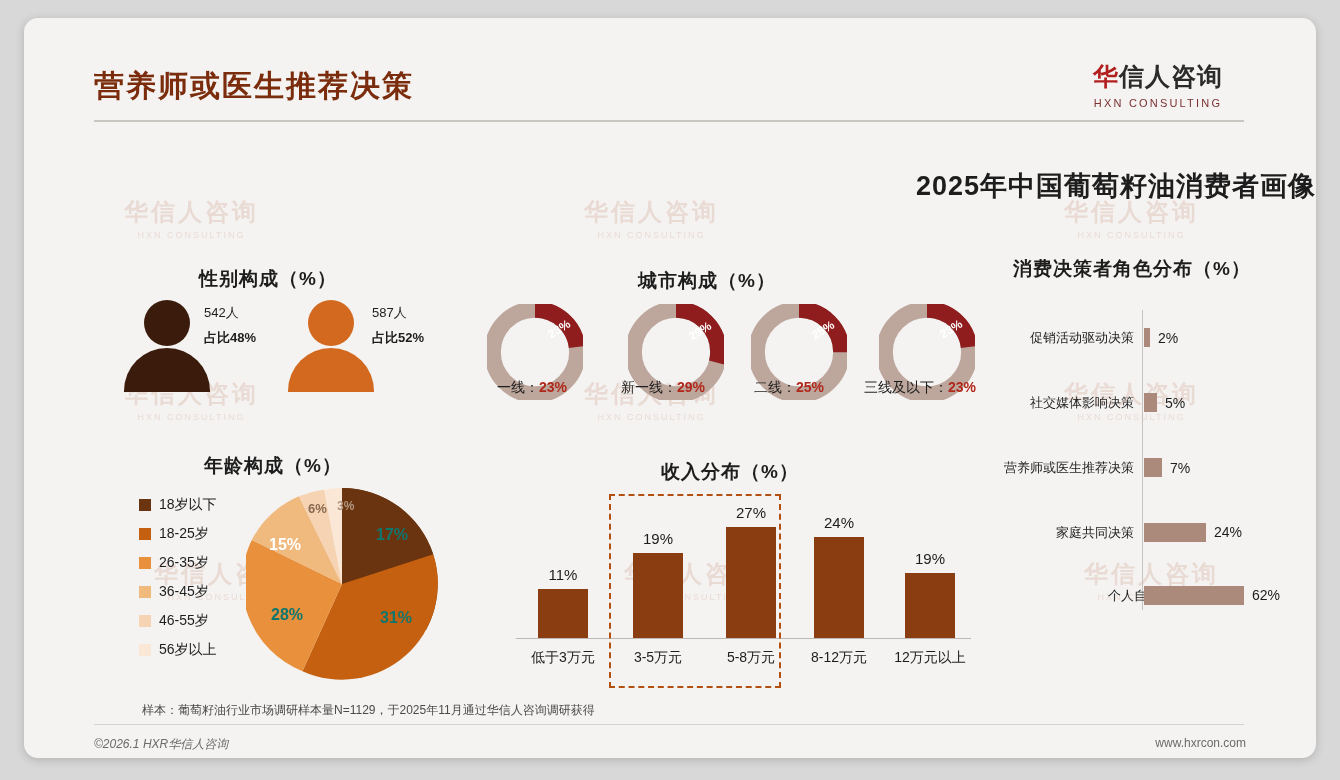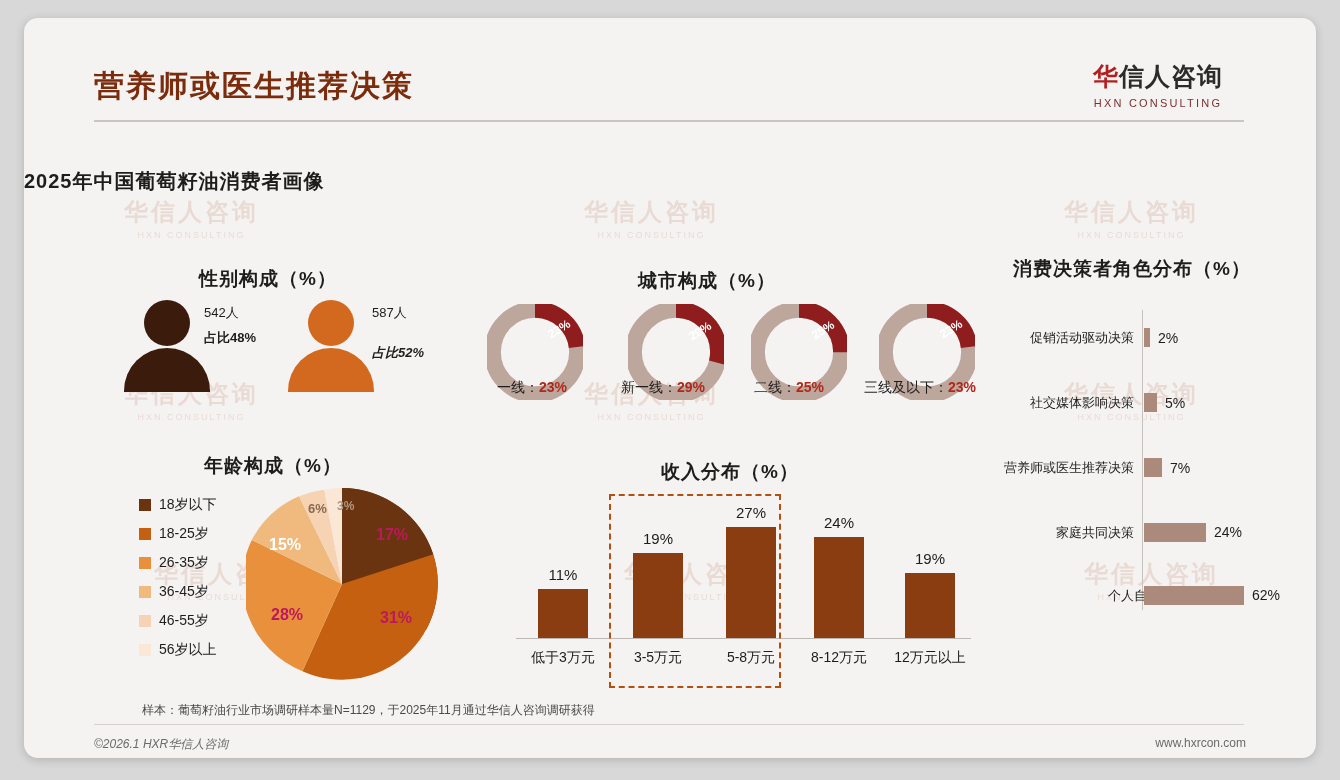--- a/index.html
+++ b/index.html
@@ -22,22 +22,22 @@
   }
   .title-rule{
     position:absolute;left:70px;top:102px;width:1150px;height:2px;background:#c9c5c1;
   }
   .logo{position:absolute;right:68px;top:42px;width:180px;text-align:center;}
   .logo .cn{font-size:25px;font-weight:bold;color:#2b2b2b;letter-spacing:1px;white-space:nowrap;}
   .logo .cn .hx{color:#b21f1f;}
   .logo .en{font-size:11px;color:#7a3030;letter-spacing:2.2px;margin-top:4px;}
 
   .maintitle{
-    position:absolute;left:0;right:0;top:150px;text-align:left;
-    font-size:20px;font-weight:bold;color:#1d1d1d;letter-spacing:1px;
+    position:absolute;left:0;right:0;top:150px;text-align:right;
+    font-size:27px;font-weight:bold;color:#1d1d1d;letter-spacing:1px;
   }
 
   
   .wm{position:absolute;color:#d8b3a6;opacity:.38;text-align:center;pointer-events:none;user-select:none;}
   .wm .a{font-size:24px;font-weight:bold;letter-spacing:3px;}
   .wm .b{font-size:9px;letter-spacing:2px;margin-top:2px;}
 
   .secttitle{position:absolute;font-size:19px;font-weight:bold;color:#1d1d1d;letter-spacing:1px;}
 
   
@@ -45,21 +45,21 @@
   .p-head{width:46px;height:46px;border-radius:50%;margin:0 auto;}
   .p-body{width:86px;height:44px;border-radius:43px 43px 0 0;margin-top:2px;}
   .glabel{position:absolute;font-size:13px;color:#1d1d1d;}
 
   
   .legend{position:absolute;}
   .lg-row{display:flex;align-items:center;margin-bottom:11px;}
   .lg-sw{width:12px;height:12px;margin-right:8px;}
   .lg-tx{font-size:14px;color:#1d1d1d;}
 
-  .pie-lab{position:absolute;font-size:16px;font-weight:bold;color:#be185d;}
+  .pie-lab{position:absolute;font-size:16px;font-weight:bold;color:#0f766e;}
 
   
   .donut-wrap{position:absolute;width:96px;height:96px;}
   .donut-val{position:absolute;font-size:12px;font-weight:bold;color:#fff;transform:rotate(-32deg);}
   .donut-cap{position:absolute;font-size:14px;color:#1d1d1d;white-space:nowrap;}
   .donut-cap b{color:#b0281b;font-weight:bold;}
 
   
   .bar{position:absolute;background:#8a3d10;}
   .bar-val{position:absolute;font-size:15px;color:#1d1d1d;text-align:center;}
@@ -137,21 +137,21 @@
     <div class="p-body" style="background:#3b1c0c;"></div>
   </div>
   <div class="glabel" style="left:180px;top:286px;">542人</div>
   <div class="glabel" style="left:180px;top:311px;font-weight:bold;">占比48%</div>
 
   <div class="person" style="left:264px;top:282px;">
     <div class="p-head" style="background:#d2691e;"></div>
     <div class="p-body" style="background:#d2691e;"></div>
   </div>
   <div class="glabel" style="left:348px;top:286px;">587人</div>
-  <div class="glabel" style="left:348px;top:326px;font-weight:bold;font-style:italic;">占比52%</div>
+  <div class="glabel" style="left:348px;top:311px;font-weight:bold;">占比52%</div>
 
   <div class="secttitle" style="left:180px;top:423px;margin-top:12px;">年龄构成（%）</div>
 
   <div class="legend" style="left:115px;top:478px;">
     <div class="lg-row">
         <span class="lg-sw" style="background:#6b3410"></span>
         <span class="lg-tx">18岁以下</span>
       </div>
     <div class="lg-row">
         <span class="lg-sw" style="background:#c4600f"></span>

